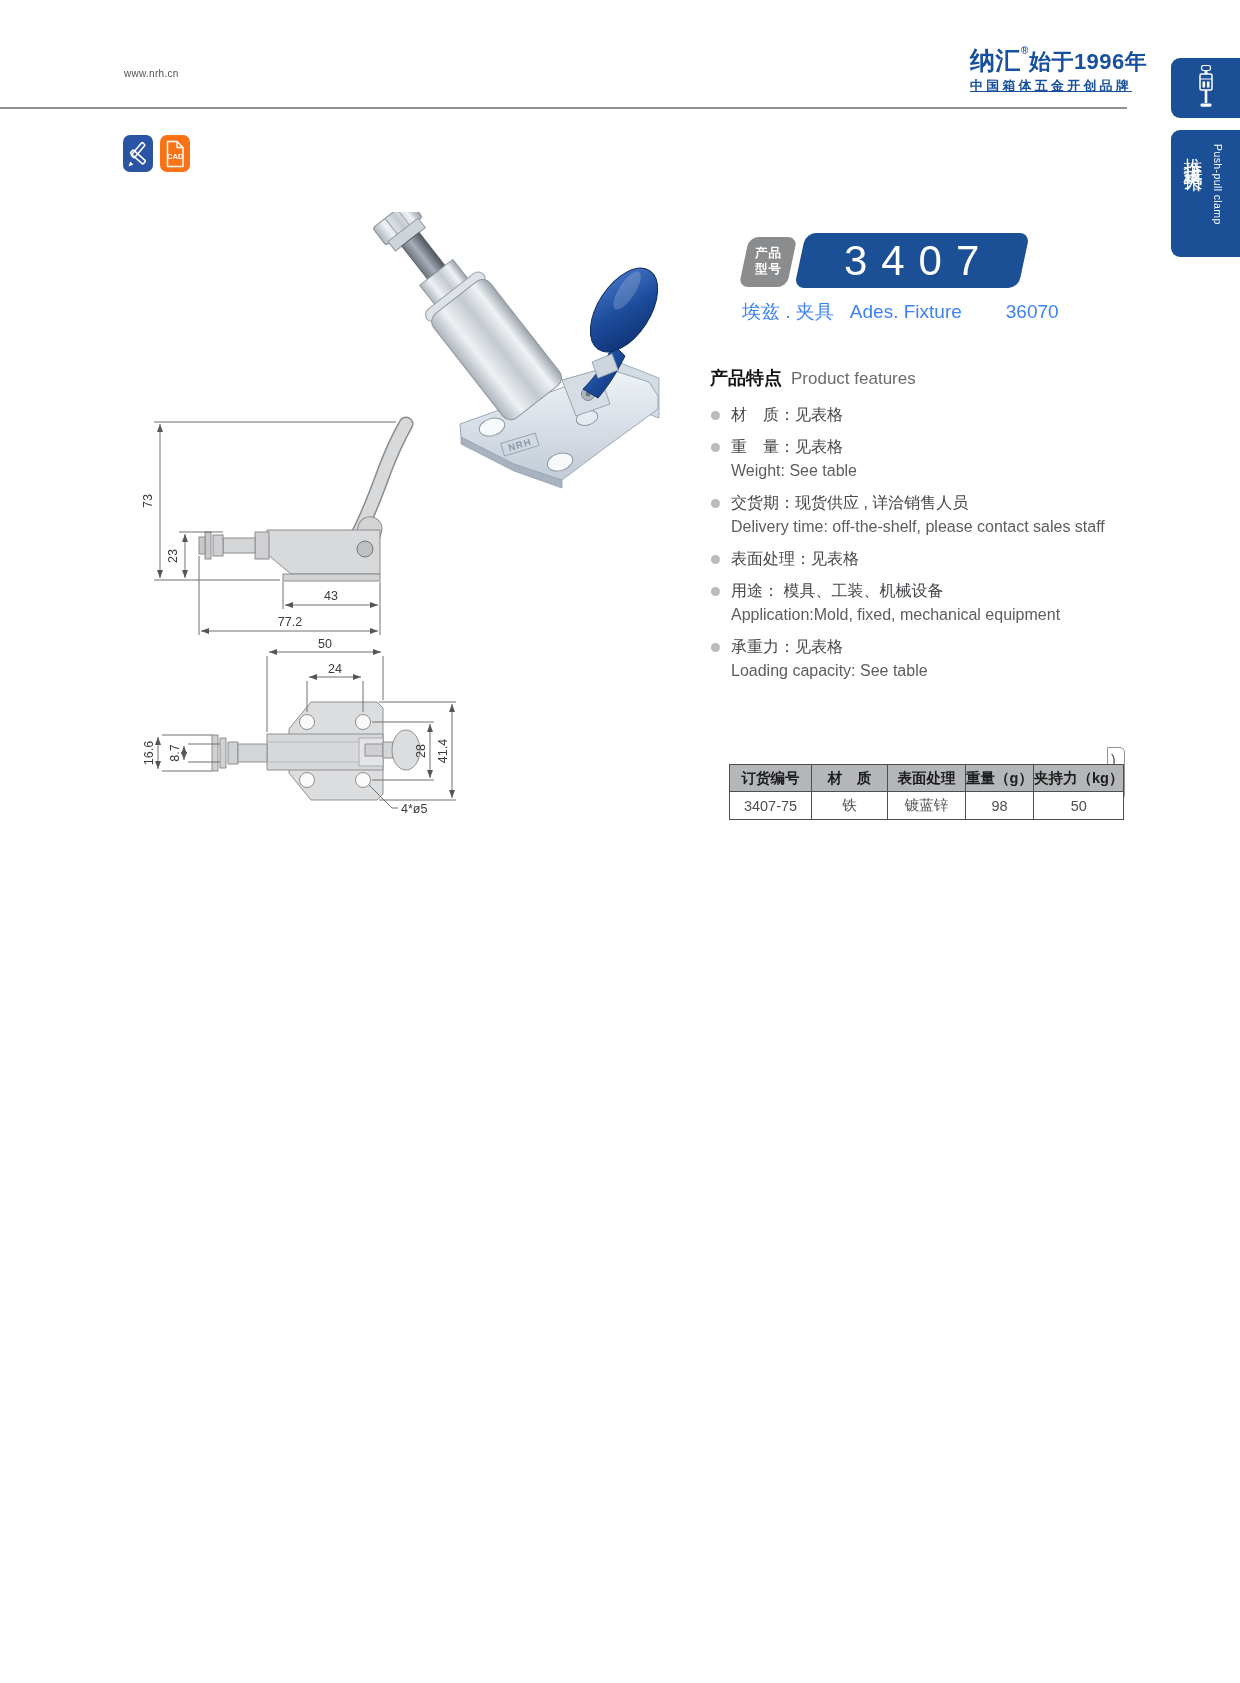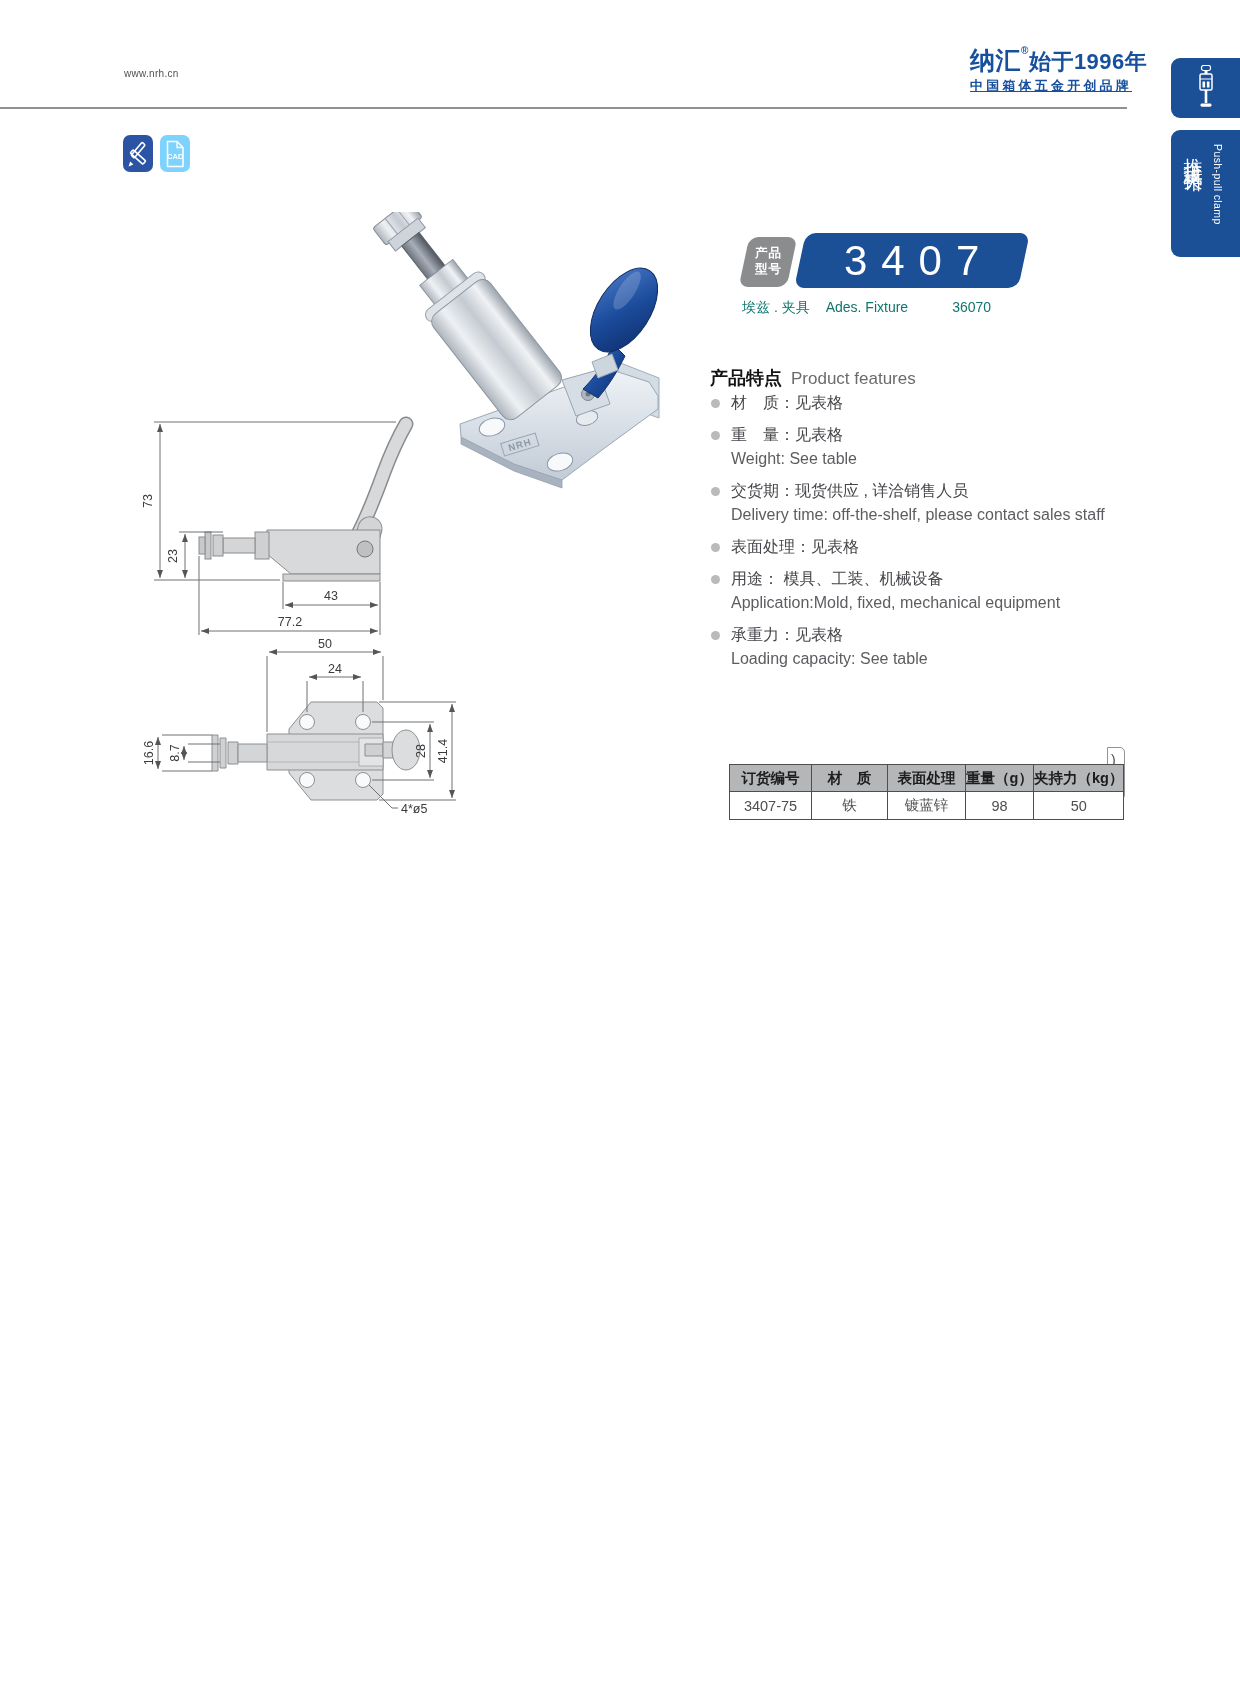--- a/index.html
+++ b/index.html
@@ -12,51 +12,51 @@
   .brand{left:970px;top:48px;width:180px;color:#17509d;line-height:1;}
   .brand-line1{font-weight:900;font-size:22px;white-space:nowrap;letter-spacing:.5px;}
   .brand-name{font-size:25px;}
   .brand-reg{font-size:10px;vertical-align:top;position:relative;top:-2px;}
   .brand-line2{margin-top:6px;font-weight:700;font-size:13px;letter-spacing:3.2px;white-space:nowrap;text-decoration:underline;}
   .top-rule{left:0;top:107px;width:1127px;height:2px;background:#909194;}
 
   
   .sq-icon{width:30px;height:37px;border-radius:7px;display:flex;align-items:center;justify-content:center;}
   .icon-tools{left:123px;top:135px;background:#2b55a4;}
-  .icon-cad{left:160px;top:135px;background:#7dd3fc;}
+  .icon-cad{left:160px;top:135px;background:#f97316;}
 
   
   .side-tab{left:1171px;width:69px;background:#1b4f96;border-radius:9px 0 0 9px;}
   .side-tab1{top:58px;height:60px;display:flex;align-items:center;justify-content:center;}
   .side-tab2{top:130px;height:127px;}
   .tab-cn{position:absolute;left:13px;top:13px;writing-mode:vertical-rl;color:#fff;
           font-size:19px;letter-spacing:4px;font-weight:300;line-height:1;}
   .tab-en{position:absolute;left:41px;top:14px;writing-mode:vertical-rl;color:#fff;
           font-size:10.5px;letter-spacing:.4px;font-weight:400;}
 
   
   .model-row{left:742px;top:232px;width:290px;height:60px;}
   .model-tag{position:absolute;left:2px;top:5px;width:48px;height:50px;background:#8b8c8e;
              border-radius:9px;transform:skewX(-12deg);display:flex;align-items:center;justify-content:center;}
   .model-tag-inner{transform:skewX(12deg);color:#fff;font-size:12.5px;font-weight:700;
                    line-height:1.25;text-align:center;letter-spacing:1px;}
   .model-plate{position:absolute;left:58px;top:1px;width:224px;height:55px;background:#1b4f96;
                border-radius:10px;transform:skewX(-12deg);display:flex;align-items:center;justify-content:center;}
   .model-number{transform:skewX(12deg);color:#fff;font-size:42px;font-weight:500;
                 letter-spacing:14px;padding-left:14px;}
-  .subtitle-row{left:742px;top:299px;font-size:14px;color:#0f766e;white-space:nowrap;}
+  .subtitle-row{left:742px;top:299px;font-size:19px;color:#3b82f6;white-space:nowrap;}
   .subtitle-row .s-cn{margin-right:16px;}
   .subtitle-row .s-en{margin-right:44px;}
 
   
   .features{left:710px;top:366px;width:400px;}
   .feat-head{white-space:nowrap;}
   .feat-title-cn{font-size:18px;font-weight:700;color:#141415;}
   .feat-title-en{font-size:17px;color:#6a6b6d;margin-left:9px;}
-  .feat-list{margin-top:1px;}
+  .feat-list{margin-top:13px;}
   .feat-item{position:relative;padding-left:21px;margin-bottom:8px;}
   .feat-item::before{content:"";position:absolute;left:1px;top:8px;width:9px;height:9px;
                      border-radius:50%;background:#b9babc;}
   .feat-cn{font-size:16px;color:#46474b;line-height:24px;white-space:nowrap;}
   .feat-en{font-size:16px;color:#5b5d60;line-height:24px;white-space:nowrap;}
 
   
   .clip-badge{left:1107px;top:747px;width:16px;height:51px;border:1px solid #929396;
               border-radius:0 5px 5px 0;background:#fff;z-index:1;font-size:14px;color:#4a4b4d;}
   .clip-badge span{position:absolute;left:3px;top:4px;}

